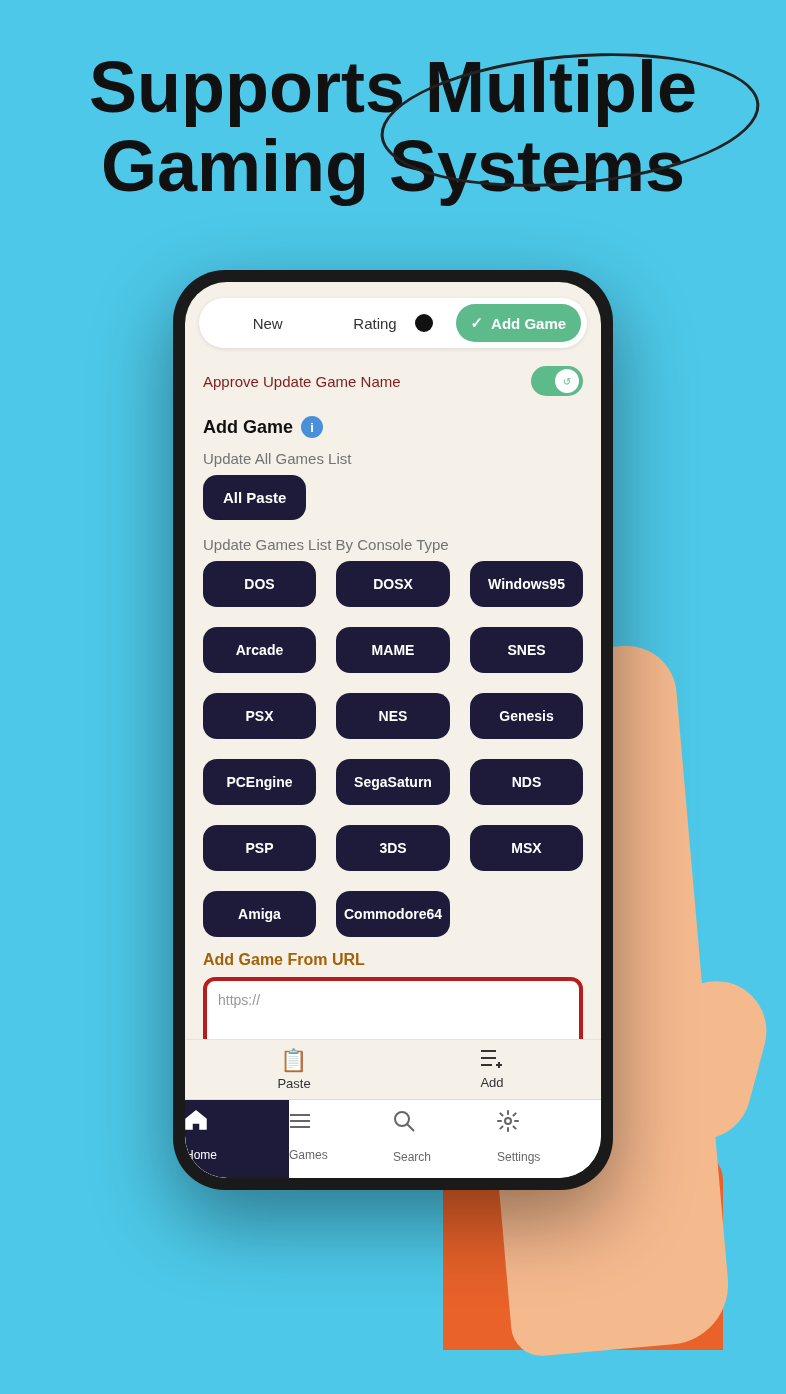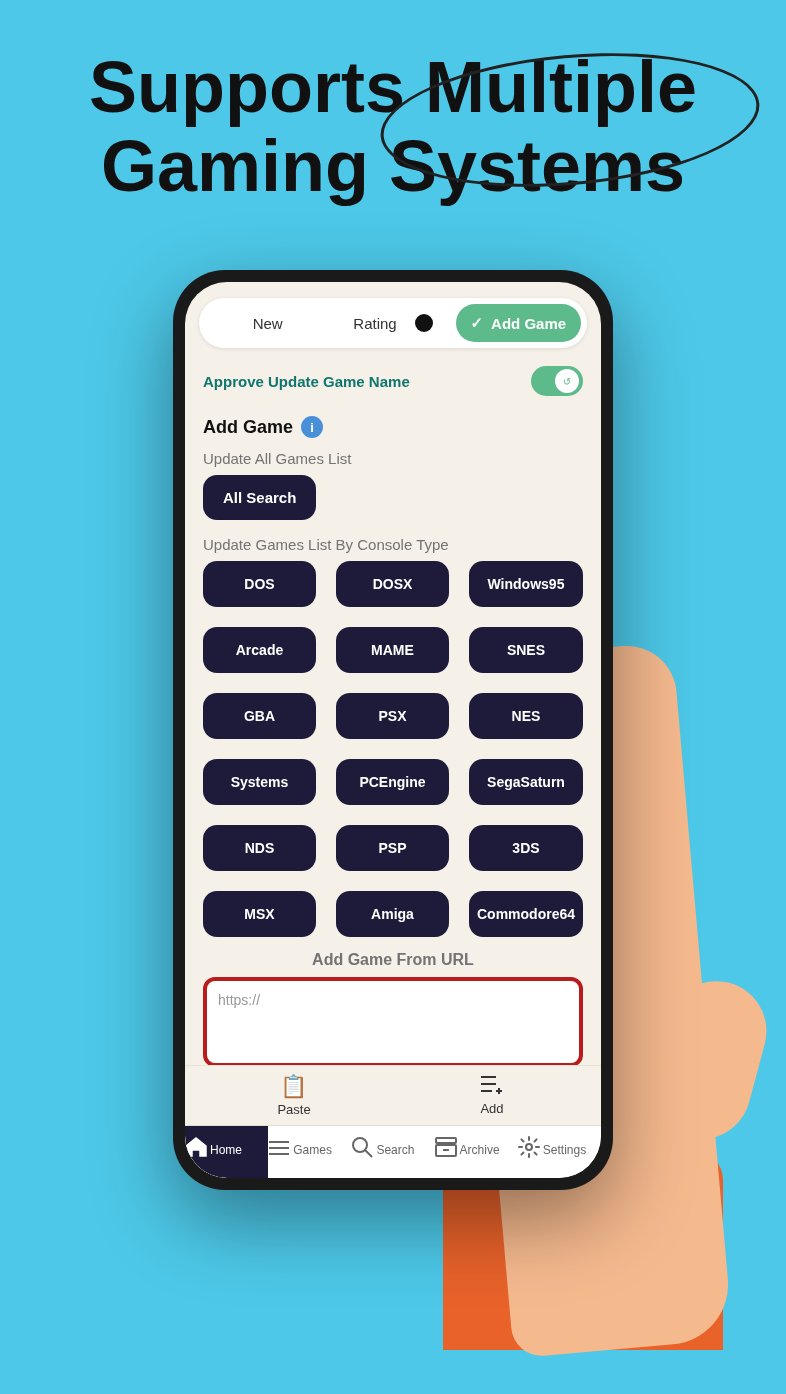--- a/index.html
+++ b/index.html
@@ -119,22 +119,21 @@
     .approve-row {
       display: flex;
       align-items: center;
       justify-content: space-between;
       padding: 10px 18px;
       flex-shrink: 0;
     }
 
     .approve-label {
       font-size: 15px;
-      color: #0f766e;
-      font-weight: bold;
+      color: #7f1d1d;
     }
 
     .toggle-btn {
       width: 52px;
       height: 30px;
       background: #5dba8a;
       border-radius: 15px;
       position: relative;
       cursor: pointer;
       display: flex;
@@ -220,24 +219,23 @@
       border-radius: 14px;
       padding: 15px 8px;
       font-size: 14px;
       font-weight: 600;
       cursor: pointer;
       text-align: center;
     }
 
     .url-section-title {
       font-size: 16px;
-      color: #737373;
+      color: #a16207;
       font-weight: 600;
       margin: 14px 0 8px;
-      text-align: center;
     }
 
     .url-input-box {
       background: #fff;
       border: 4px solid #b91c1c;
       border-radius: 12px;
       padding: 11px;
       min-height: 90px;
       font-size: 14px;
       color: #999;
@@ -275,27 +273,27 @@
       background: #fff;
       border-top: 1px solid #e0dcd4;
       flex-shrink: 0;
       border-bottom-left-radius: 42px;
       border-bottom-right-radius: 42px;
     }
 
     .nav-item {
       flex: 1;
       display: flex;
-      flex-direction: row;
-      align-items: center;
+      flex-direction: column;
+      align-items: flex-start;
       padding: 10px 0 14px;
       cursor: pointer;
       font-size: 12px;
       color: #666;
-      gap: 3px;
+      gap: 12px;
     }
 
     .nav-item.active {
       background: #1e1b3a;
       color: #fff;
       border-radius: 0 0 0 42px;
     }
 
     .nav-icon {
       font-size: 22px;
@@ -381,36 +379,35 @@
       <div class="screen-content">
 
         
         <div class="section-title">
           <span>Add Game</span>
           <div class="info-icon">i</div>
         </div>
 
         
         <div class="sub-section-title">Update All Games List</div>
-        <button class="games-button">All Search</button>
+        <button class="games-button">All Paste</button>
 
         
         <div class="sub-section-title" style="margin-top:16px;">Update Games List By Console Type</div>
 
         <div class="console-grid">
           <button class="console-btn">DOS</button>
           <button class="console-btn">DOSX</button>
           <button class="console-btn">Windows95</button>
           <button class="console-btn">Arcade</button>
           <button class="console-btn">MAME</button>
           <button class="console-btn">SNES</button>
-          <button class="console-btn">GBA</button>
           <button class="console-btn">PSX</button>
           <button class="console-btn">NES</button>
-          <button class="console-btn">Systems</button>
+          <button class="console-btn">Genesis</button>
           <button class="console-btn">PCEngine</button>
           <button class="console-btn">SegaSaturn</button>
           <button class="console-btn">NDS</button>
           <button class="console-btn">PSP</button>
           <button class="console-btn">3DS</button>
           <button class="console-btn">MSX</button>
           <button class="console-btn">Amiga</button>
           <button class="console-btn">Commodore64</button>
         </div>
 
@@ -466,30 +463,20 @@
         <div class="nav-item">
           <span class="nav-icon">
             <svg width="22" height="22" viewBox="0 0 22 22" fill="none">
               <circle cx="9" cy="9" r="7" stroke="#666" stroke-width="2"></circle>
               <line x1="14" y1="14" x2="21" y2="21" stroke="#666" stroke-width="2"></line>
             </svg>
           </span>
           <span>Search</span>
         </div>
 
-        <div class="nav-item">
-          <span class="nav-icon">
-            <svg width="22" height="20" viewBox="0 0 22 20" fill="none">
-              <rect x="1" y="1" width="20" height="5" rx="1" stroke="#666" stroke-width="2"></rect>
-              <rect x="1" y="8" width="20" height="11" rx="1" stroke="#666" stroke-width="2"></rect>
-              <line x1="8" y1="13" x2="14" y2="13" stroke="#666" stroke-width="2"></line>
-            </svg>
-          </span>
-          <span>Archive</span>
-        </div>
 
         <div class="nav-item">
           <span class="nav-icon">
             <svg width="22" height="22" viewBox="0 0 22 22" fill="none">
               <circle cx="11" cy="11" r="3" stroke="#666" stroke-width="2"></circle>
               <path d="M11 1v3M11 18v3M1 11h3M18 11h3M3.4 3.4l2.1 2.1M16.5 16.5l2.1 2.1M3.4 18.6l2.1-2.1M16.5 5.5l2.1-2.1" stroke="#666" stroke-width="2" stroke-linecap="round"></path>
             </svg>
           </span>
           <span>Settings</span>
         </div>

